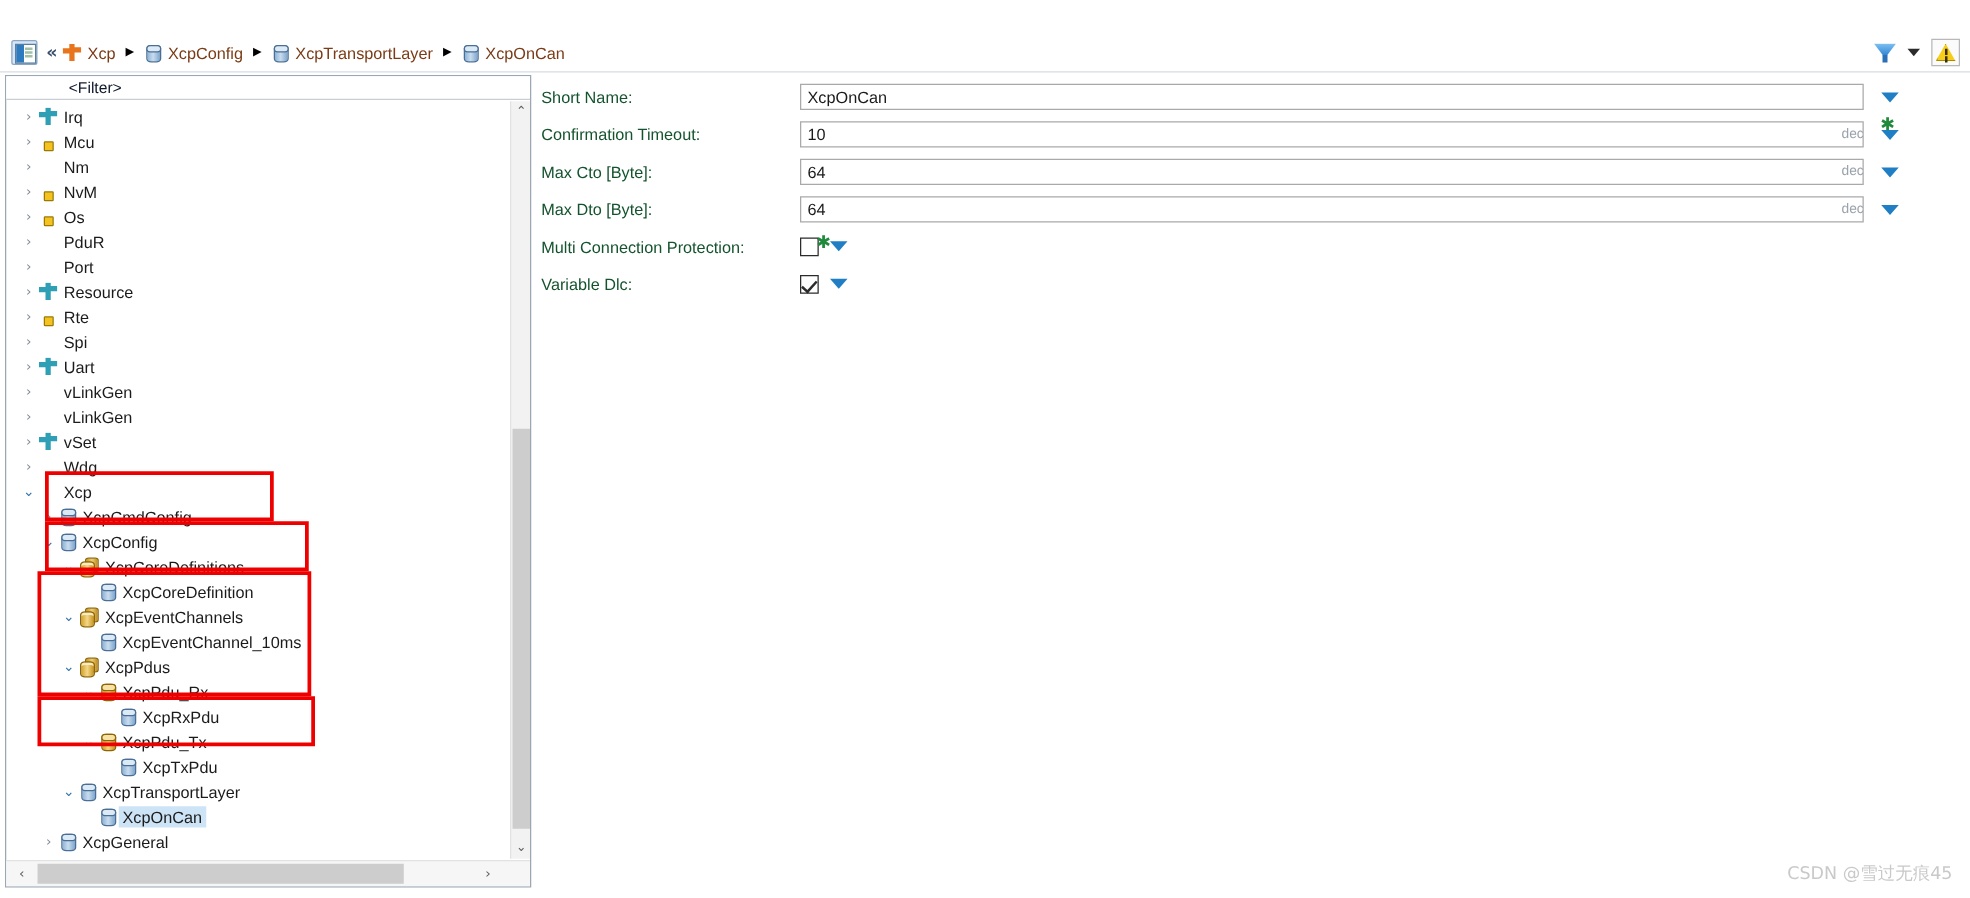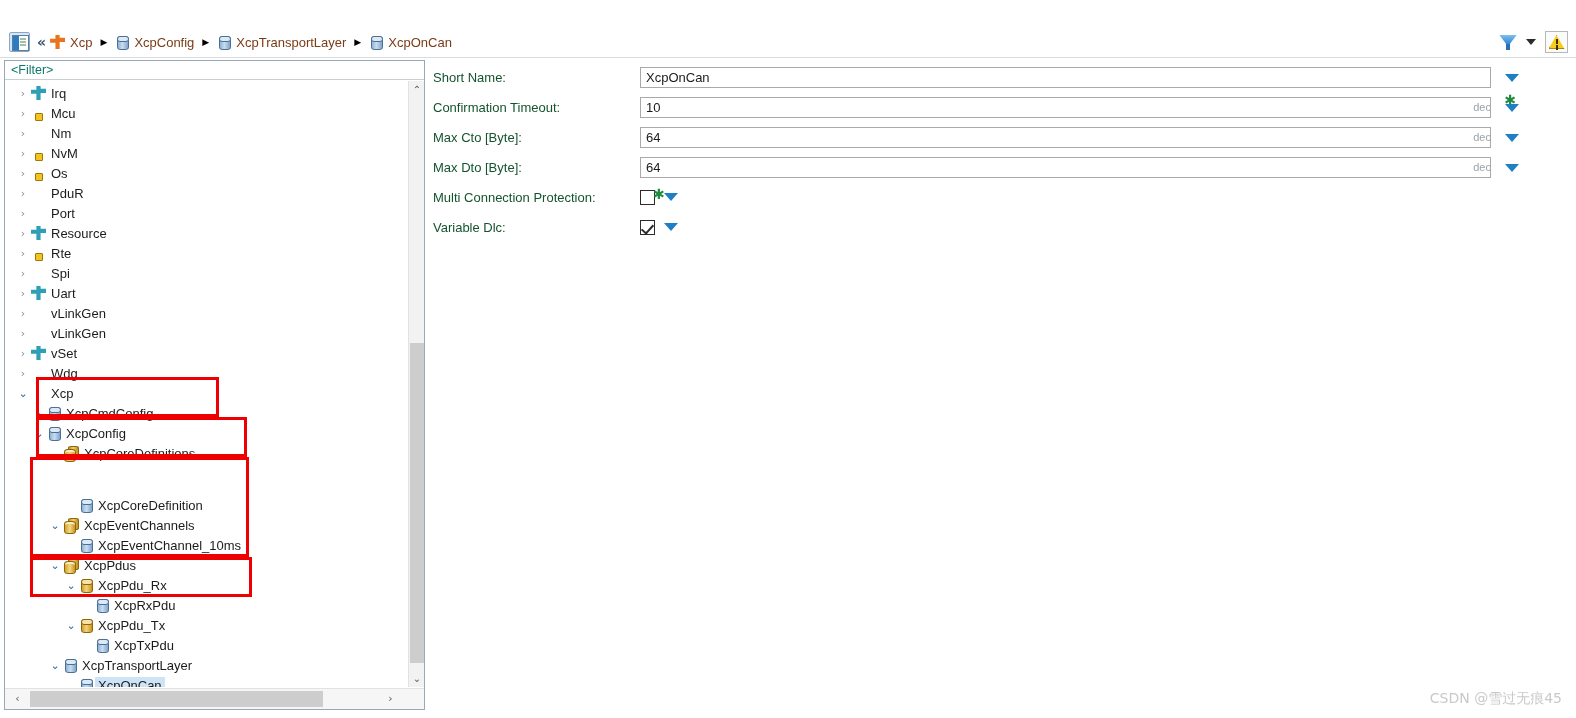--- a/index.html
+++ b/index.html
@@ -170,21 +170,21 @@
     background: #ffffff;
   }
   .filterbox {
     position: absolute; left: 0; top: 0;
     width: 419px; height: 19px;
     border-bottom: 1px solid #c8ced4;
     background: #ffffff;
     display: flex; align-items: center;
     padding-left: 6px;
   }
-  .filterbox .ph { color: #0f766e; font-size: 12.5px; }
+  .filterbox .ph { color: #0f172a; font-size: 12.5px; margin-left: 44px; }
 
   .treewrap {
     position: absolute; left: 0; top: 20px;
     width: 403px; height: 606px;
     overflow: hidden;
   }
   .tree { position: relative; padding-top: 2px; }
   .trow {
     display: flex; align-items: center;
     height: 20px;
@@ -514,21 +514,21 @@
           <div class="trow" style="padding-left: 26px;">
             <span class="twist open">⌄</span>
             <span class="ico-cyl"></span>
             <span class="tlabel">XcpConfig</span>
           </div>
           <div class="trow" style="padding-left: 42px;">
             <span class="twist open">⌄</span>
             <span class="ico-cylstack"></span>
             <span class="tlabel">XcpCoreDefinitions</span>
           </div>
-          <div class="trow" style="padding-left: 58px; margin-top: 32px;">
+          <div class="trow" style="padding-left: 58px;">
             <span class="twist"></span>
             <span class="ico-cyl"></span>
             <span class="tlabel">XcpCoreDefinition</span>
           </div>
           <div class="trow" style="padding-left: 42px;">
             <span class="twist open">⌄</span>
             <span class="ico-cylstack"></span>
             <span class="tlabel">XcpEventChannels</span>
           </div>
           <div class="trow" style="padding-left: 58px;">

